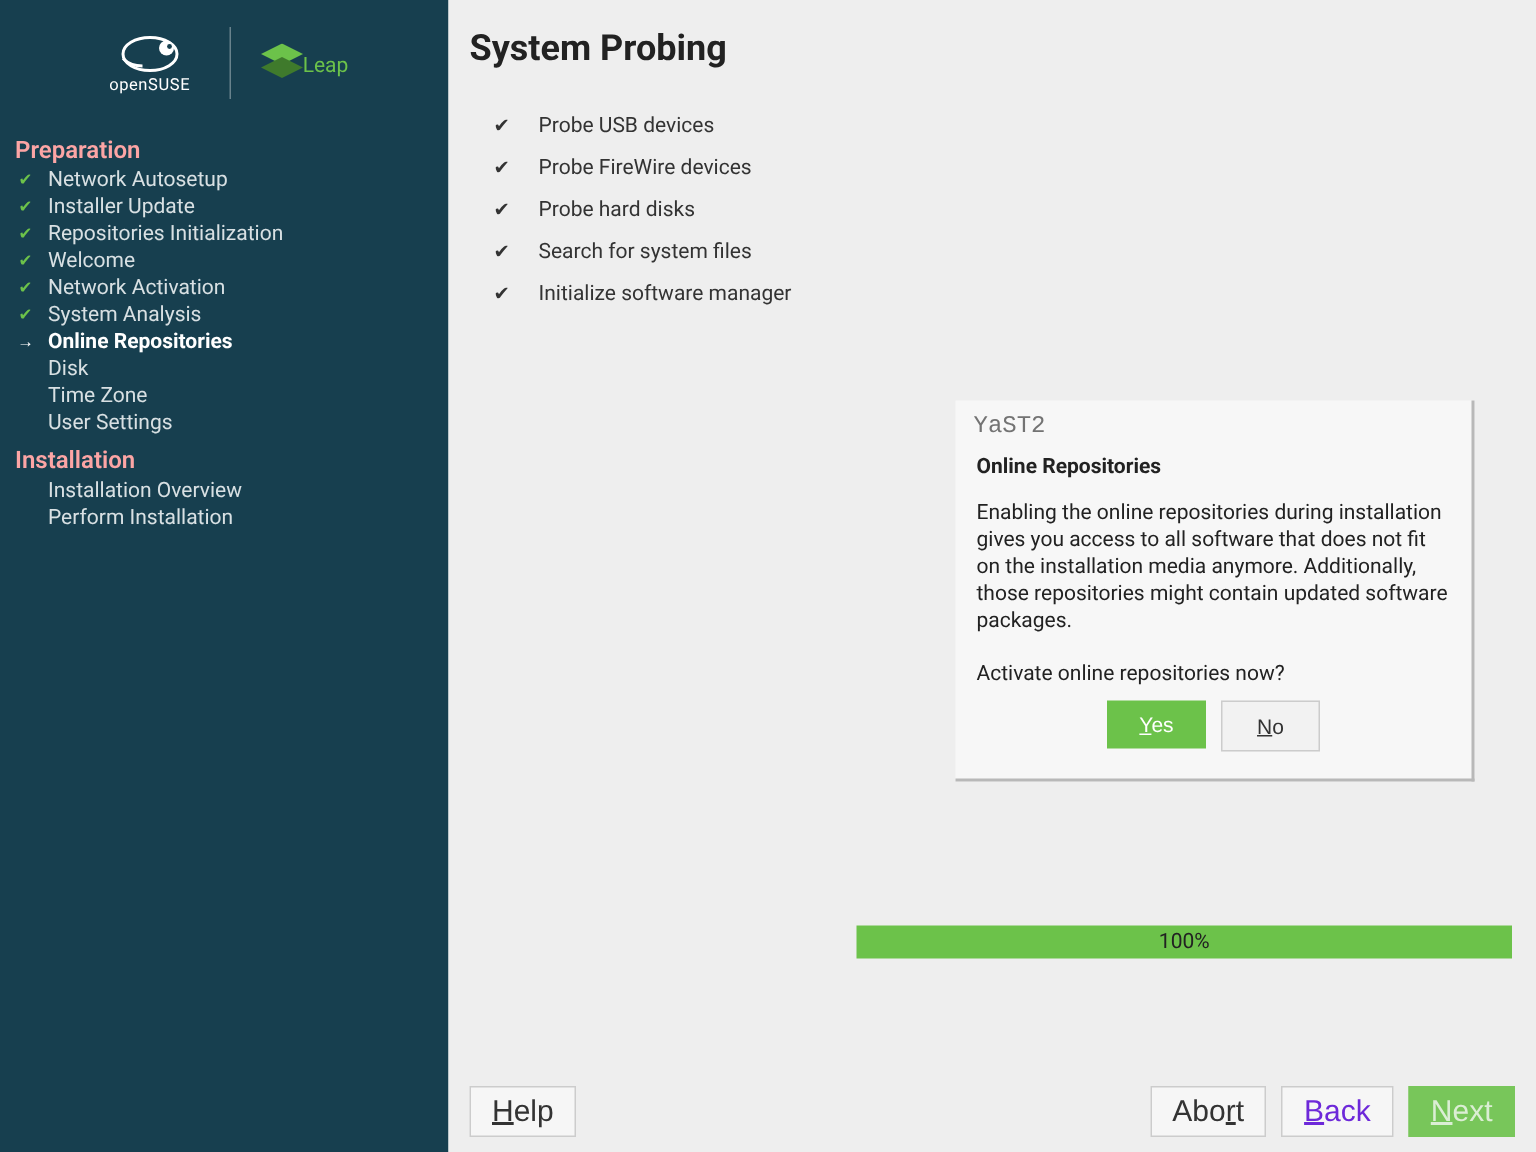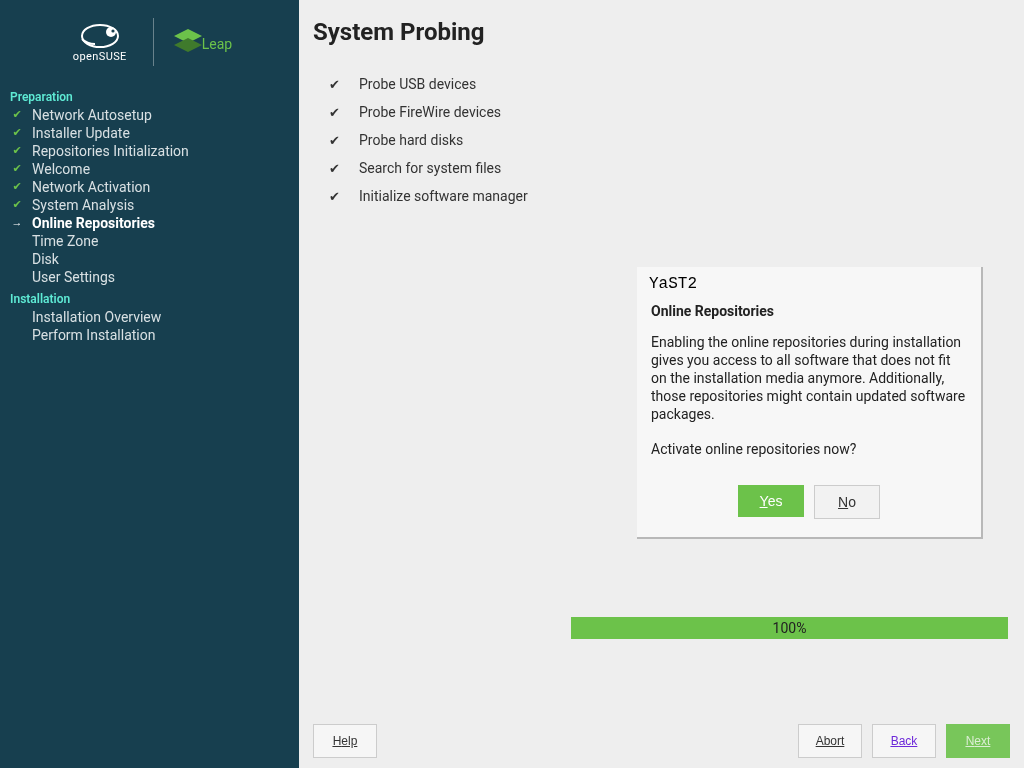--- a/index.html
+++ b/index.html
@@ -45,24 +45,24 @@
       flex-direction: row;
       align-items: center;
       color: #6cc24a;
       font-size: 14px;
     }
     .nav-section {
       padding: 4px 10px 0 10px;
       font-size: 14px;
     }
     .nav-heading {
-      color: #5eead4;
+      color: #fca5a5;
       font-weight: 600;
       padding: 2px 0;
-      font-size: 12px;
+      font-size: 16px;
     }
     .nav-item {
       display: flex;
       align-items: center;
       padding: 0 0;
       line-height: 18px;
       color: #d8e0e3;
     }
     .nav-item .mark {
       width: 14px;
@@ -117,35 +117,35 @@
       width: 346px;
       background: #f7f7f7;
       border-right: 2px solid #b8b8b8;
       border-bottom: 2px solid #b8b8b8;
       font-size: 14px;
     }
     .dialog-title {
       font-family: "Courier New", monospace;
       font-size: 16px;
       padding: 8px 12px 4px 12px;
-      color: #000000;
+      color: #737373;
     }
     .dialog-body {
       padding: 6px 14px 14px 14px;
     }
     .dialog-heading {
       font-weight: 700;
       margin-bottom: 14px;
     }
     .dialog-text {
       line-height: 18px;
       margin-bottom: 18px;
     }
     .dialog-question {
-      margin-bottom: 28px;
+      margin-bottom: 10px;
     }
     .dialog-buttons {
       display: flex;
       justify-content: center;
       gap: 10px;
       padding-bottom: 4px;
     }
     .btn {
       min-width: 66px;
       height: 28px;
@@ -195,28 +195,27 @@
       align-items: center;
       padding: 0 14px;
     }
     .footer .spacer { flex: 1; }
     .footer .fbtn {
       border: 1px solid #ccc;
       background: #f6f6f6;
       height: 28px;
       min-width: 64px;
       padding: 16px 14px;
-      font-size: 12px;
+      font-size: 20px;
       cursor: pointer;
       display: inline-flex;
       align-items: center;
       justify-content: center;
       margin-left: 10px;
       color: #333;
-      text-decoration: underline;
     }
     .footer .fbtn.help { margin-left: 0; }
     .footer .fbtn.disabled { color: #6d28d9; cursor: default; }
     .footer .fbtn.next {
       background: #6cc24a;
       color: #e6f3df;
       border: 1px solid #6cc24a;
     }
     .footer .fbtn.next.disabled { color: #daeed2; opacity: 0.9; }
     .u { text-decoration: underline; }
@@ -270,25 +269,25 @@
         <div class="nav-item done">
           <span class="mark">✔</span>
           <span class="label">System Analysis</span>
         </div>
         <div class="nav-item current">
           <span class="mark">→</span>
           <span class="label">Online Repositories</span>
         </div>
         <div class="nav-item future">
           <span class="mark">•</span>
+          <span class="label">Disk</span>
+        </div>
+        <div class="nav-item future">
+          <span class="mark">•</span>
           <span class="label">Time Zone</span>
-        </div>
-        <div class="nav-item future">
-          <span class="mark">•</span>
-          <span class="label">Disk</span>
         </div>
         <div class="nav-item future">
           <span class="mark">•</span>
           <span class="label">User Settings</span>
         </div>
       </div>
       <div class="nav-section">
         <div class="nav-heading">Installation</div>
         <div class="nav-item future">
           <span class="mark">•</span>

